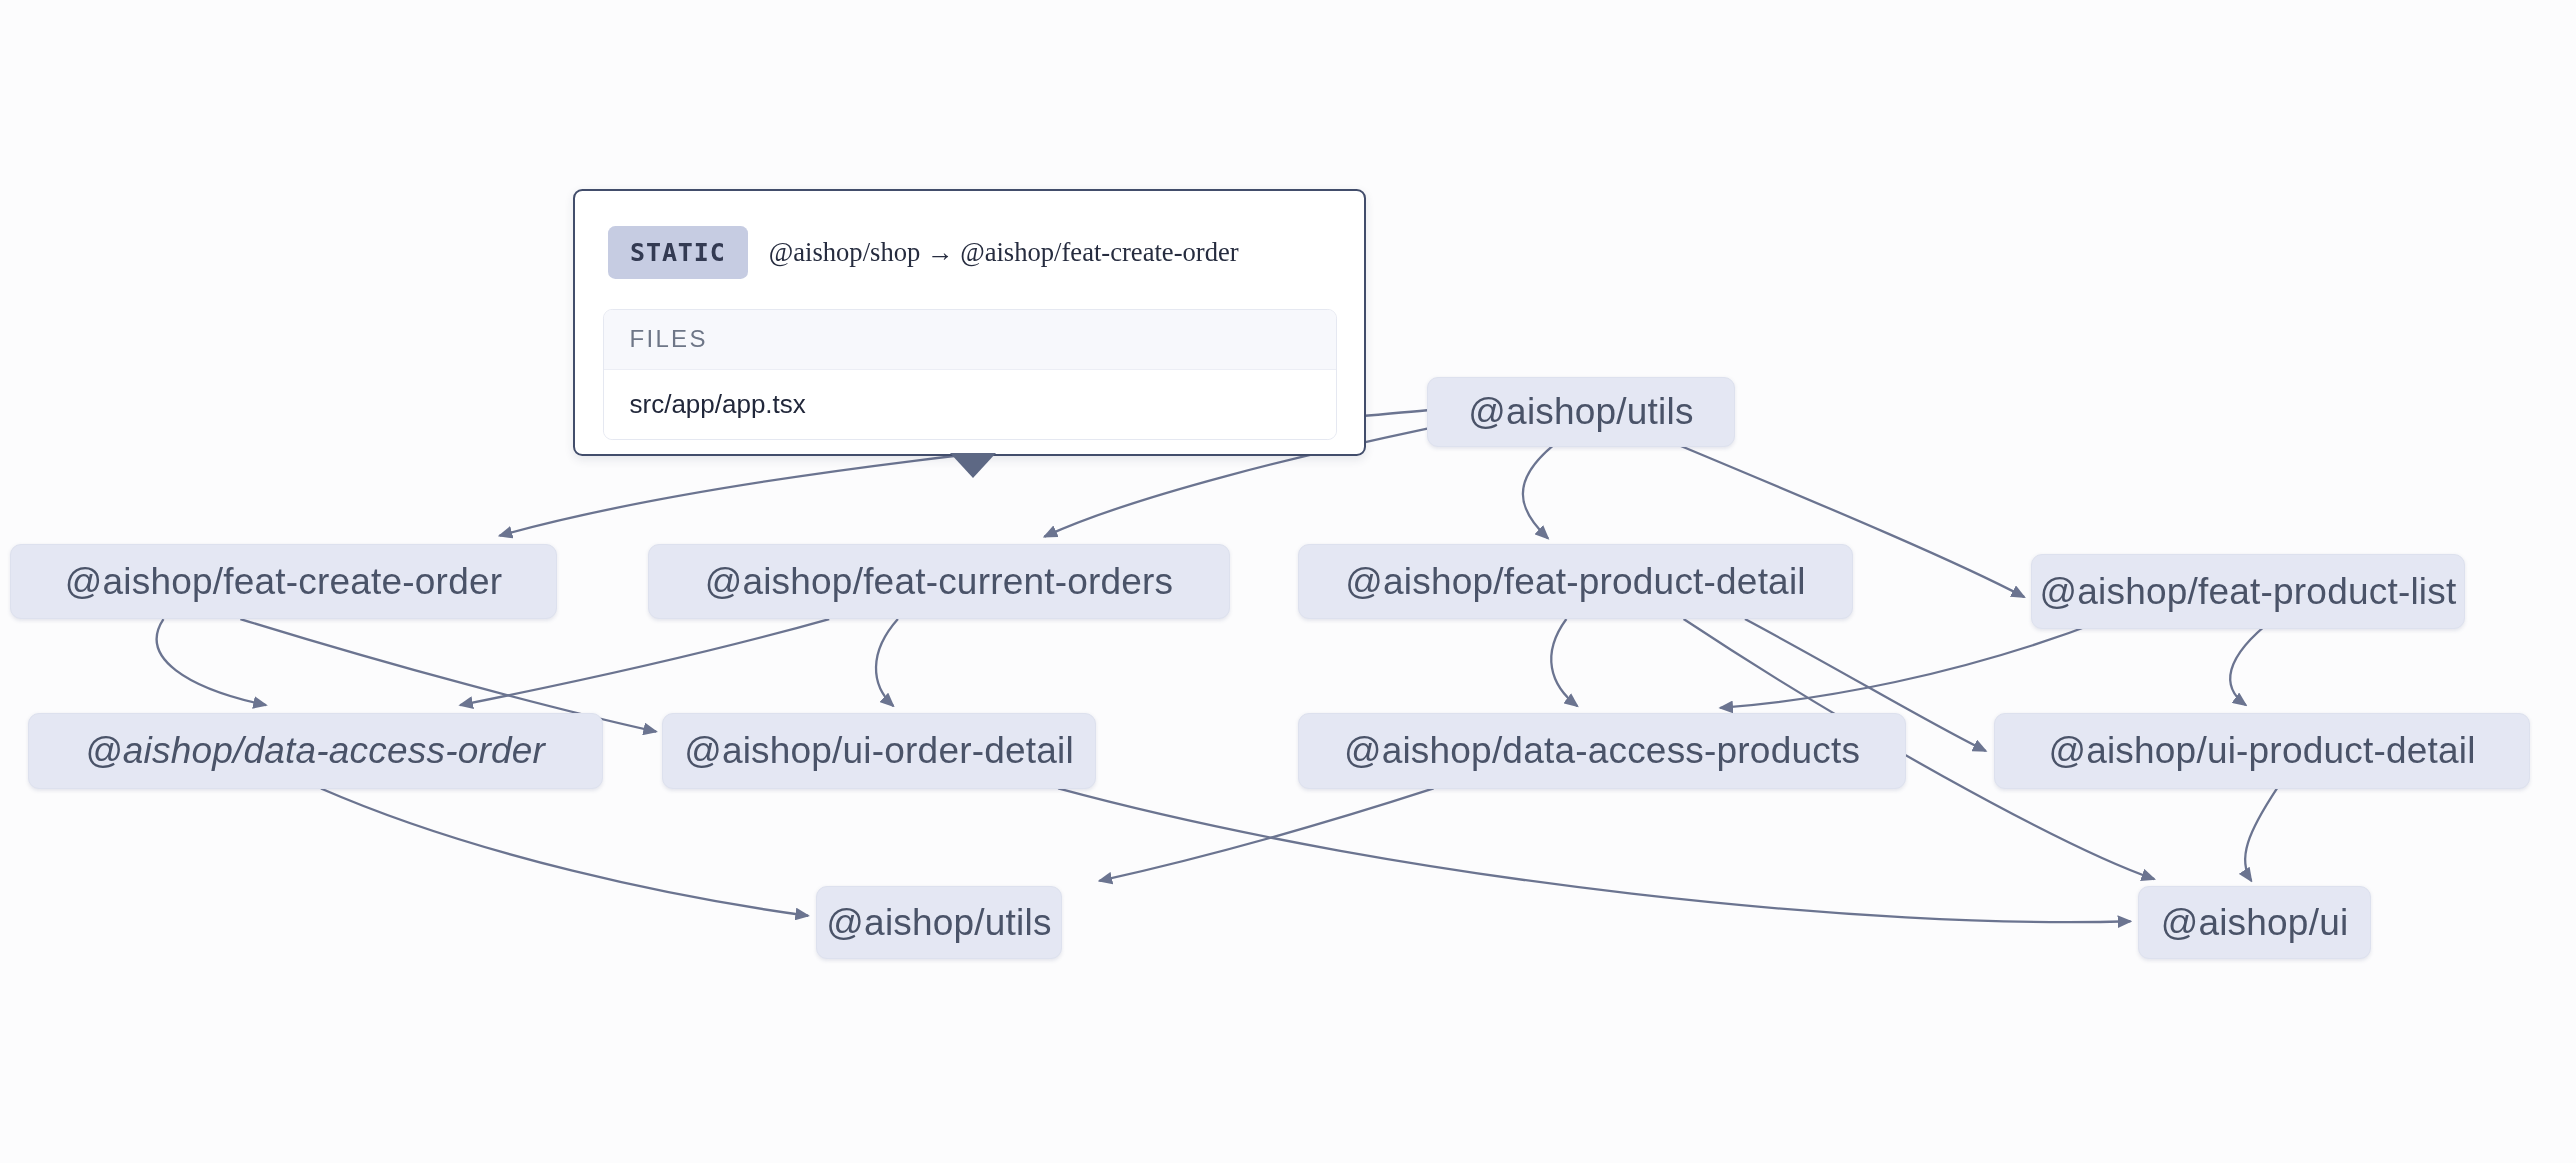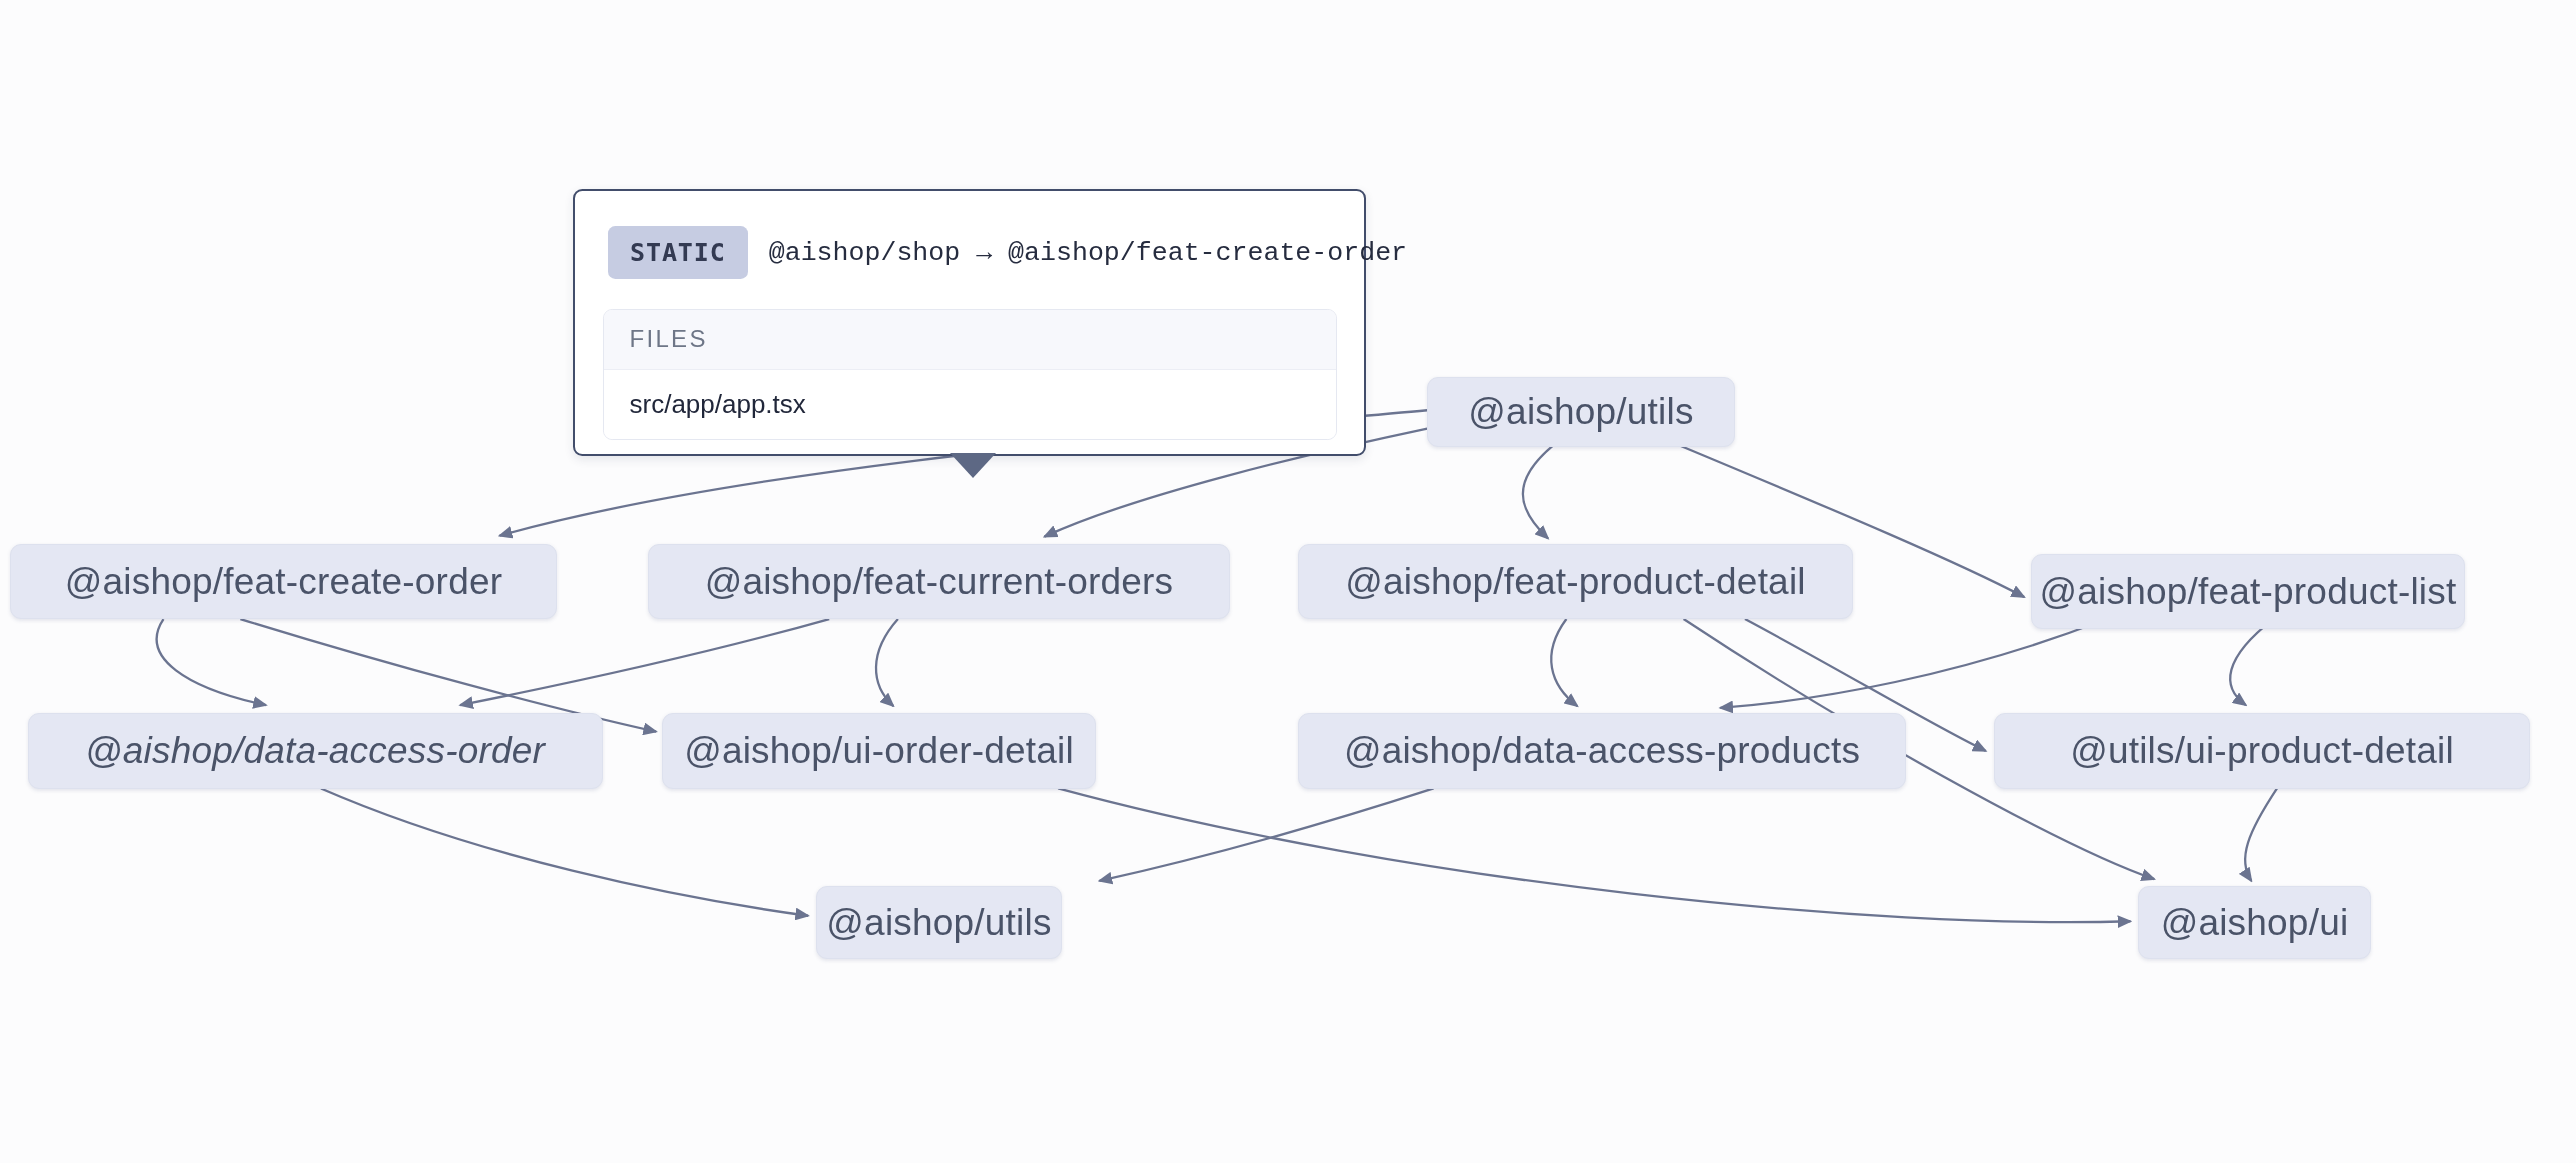--- a/index.html
+++ b/index.html
@@ -18,21 +18,21 @@
     border-radius:11px; display:flex; align-items:center; justify-content:center;
     color:var(--node_text); font-size:37px; letter-spacing:0.2px;
     box-shadow:0 1.8px 3.7px rgba(90,100,140,.14); cursor:pointer; white-space:nowrap; }
   .tooltip { position:absolute; left:573px; top:189px; width:793px; height:267px;
     background:var(--tooltip_bg); border:2.3px solid var(--tooltip_border); border-radius:9.2px;
     box-shadow:0 3.7px 9.2px rgba(40,50,80,.10); }
   .tt-head { display:flex; align-items:center; gap:21px; padding:35px 33px 24px 33px; }
   .badge { background:var(--badge_bg); color:var(--badge_text); border-radius:7.3px;
     font-family:"DejaVu Sans Mono", monospace; font-weight:bold; font-size:25px;
     letter-spacing:0.9px; padding:12px 22px; }
-  .relation { font-family:Liberation Mono, monospace; font-size:26.6px; color:#262c3f;
+  .relation { font-family:Liberation Serif, serif; font-size:26.6px; color:#262c3f;
     white-space:nowrap; }
   .files { border:0.9px solid #e5e8f1; border-radius:9.2px; overflow:hidden; margin:5.5px 27.5px 0 27.5px; }
   .files-header { background:var(--files_header_bg); padding:15.6px 26px; font-size:24px;
     letter-spacing:2.3px; color:var(--files_header_text); border-bottom:0.9px solid #eceef5; }
   .file-row { padding:19px 26px; font-size:26px; color:var(--file_text); background:#fff; }
   .tt-pointer { position:absolute; left:950px; top:453px; width:0; height:0;
     border-left:23px solid transparent; border-right:23px solid transparent;
     border-top:25px solid var(--pointer); }
 </style>
 </head>
@@ -69,21 +69,21 @@
 
   <div id="node-layer">
       <div class="node" style="left: 1427px; top: 377px; width: 308px; height: 70px;">@aishop/utils</div>
       <div class="node" style="left: 10px; top: 544px; width: 547px; height: 75px;">@aishop/feat-create-order</div>
       <div class="node" style="left: 648px; top: 544px; width: 582px; height: 75px;">@aishop/feat-current-orders</div>
       <div class="node" style="left: 1298px; top: 544px; width: 555px; height: 75px;">@aishop/feat-product-detail</div>
       <div class="node" style="left: 2031px; top: 544px; width: 434px; height: 75px; margin-top: 10px;">@aishop/feat-product-list</div>
       <div class="node" style="left: 27.5px; top: 713px; width: 575px; height: 76px; font-style: italic;">@aishop/data-access-order</div>
       <div class="node" style="left: 662px; top: 713px; width: 434px; height: 76px;">@aishop/ui-order-detail</div>
       <div class="node" style="left: 1298px; top: 713px; width: 608px; height: 76px;">@aishop/data-access-products</div>
-      <div class="node" style="left: 1994px; top: 713px; width: 536px; height: 76px;">@utils/ui-product-detail</div>
+      <div class="node" style="left: 1994px; top: 713px; width: 536px; height: 76px;">@aishop/ui-product-detail</div>
       <div class="node" style="left: 816px; top: 886px; width: 246px; height: 73px;">@aishop/utils</div>
       <div class="node" style="left: 2138px; top: 886px; width: 233px; height: 73px;">@aishop/ui</div>
     </div>
 
   <div class="tooltip">
     <div class="tt-head">
       <span class="badge">STATIC</span>
       <span class="relation">@aishop/shop → @aishop/feat-create-order</span>
     </div>
     <div class="files">

